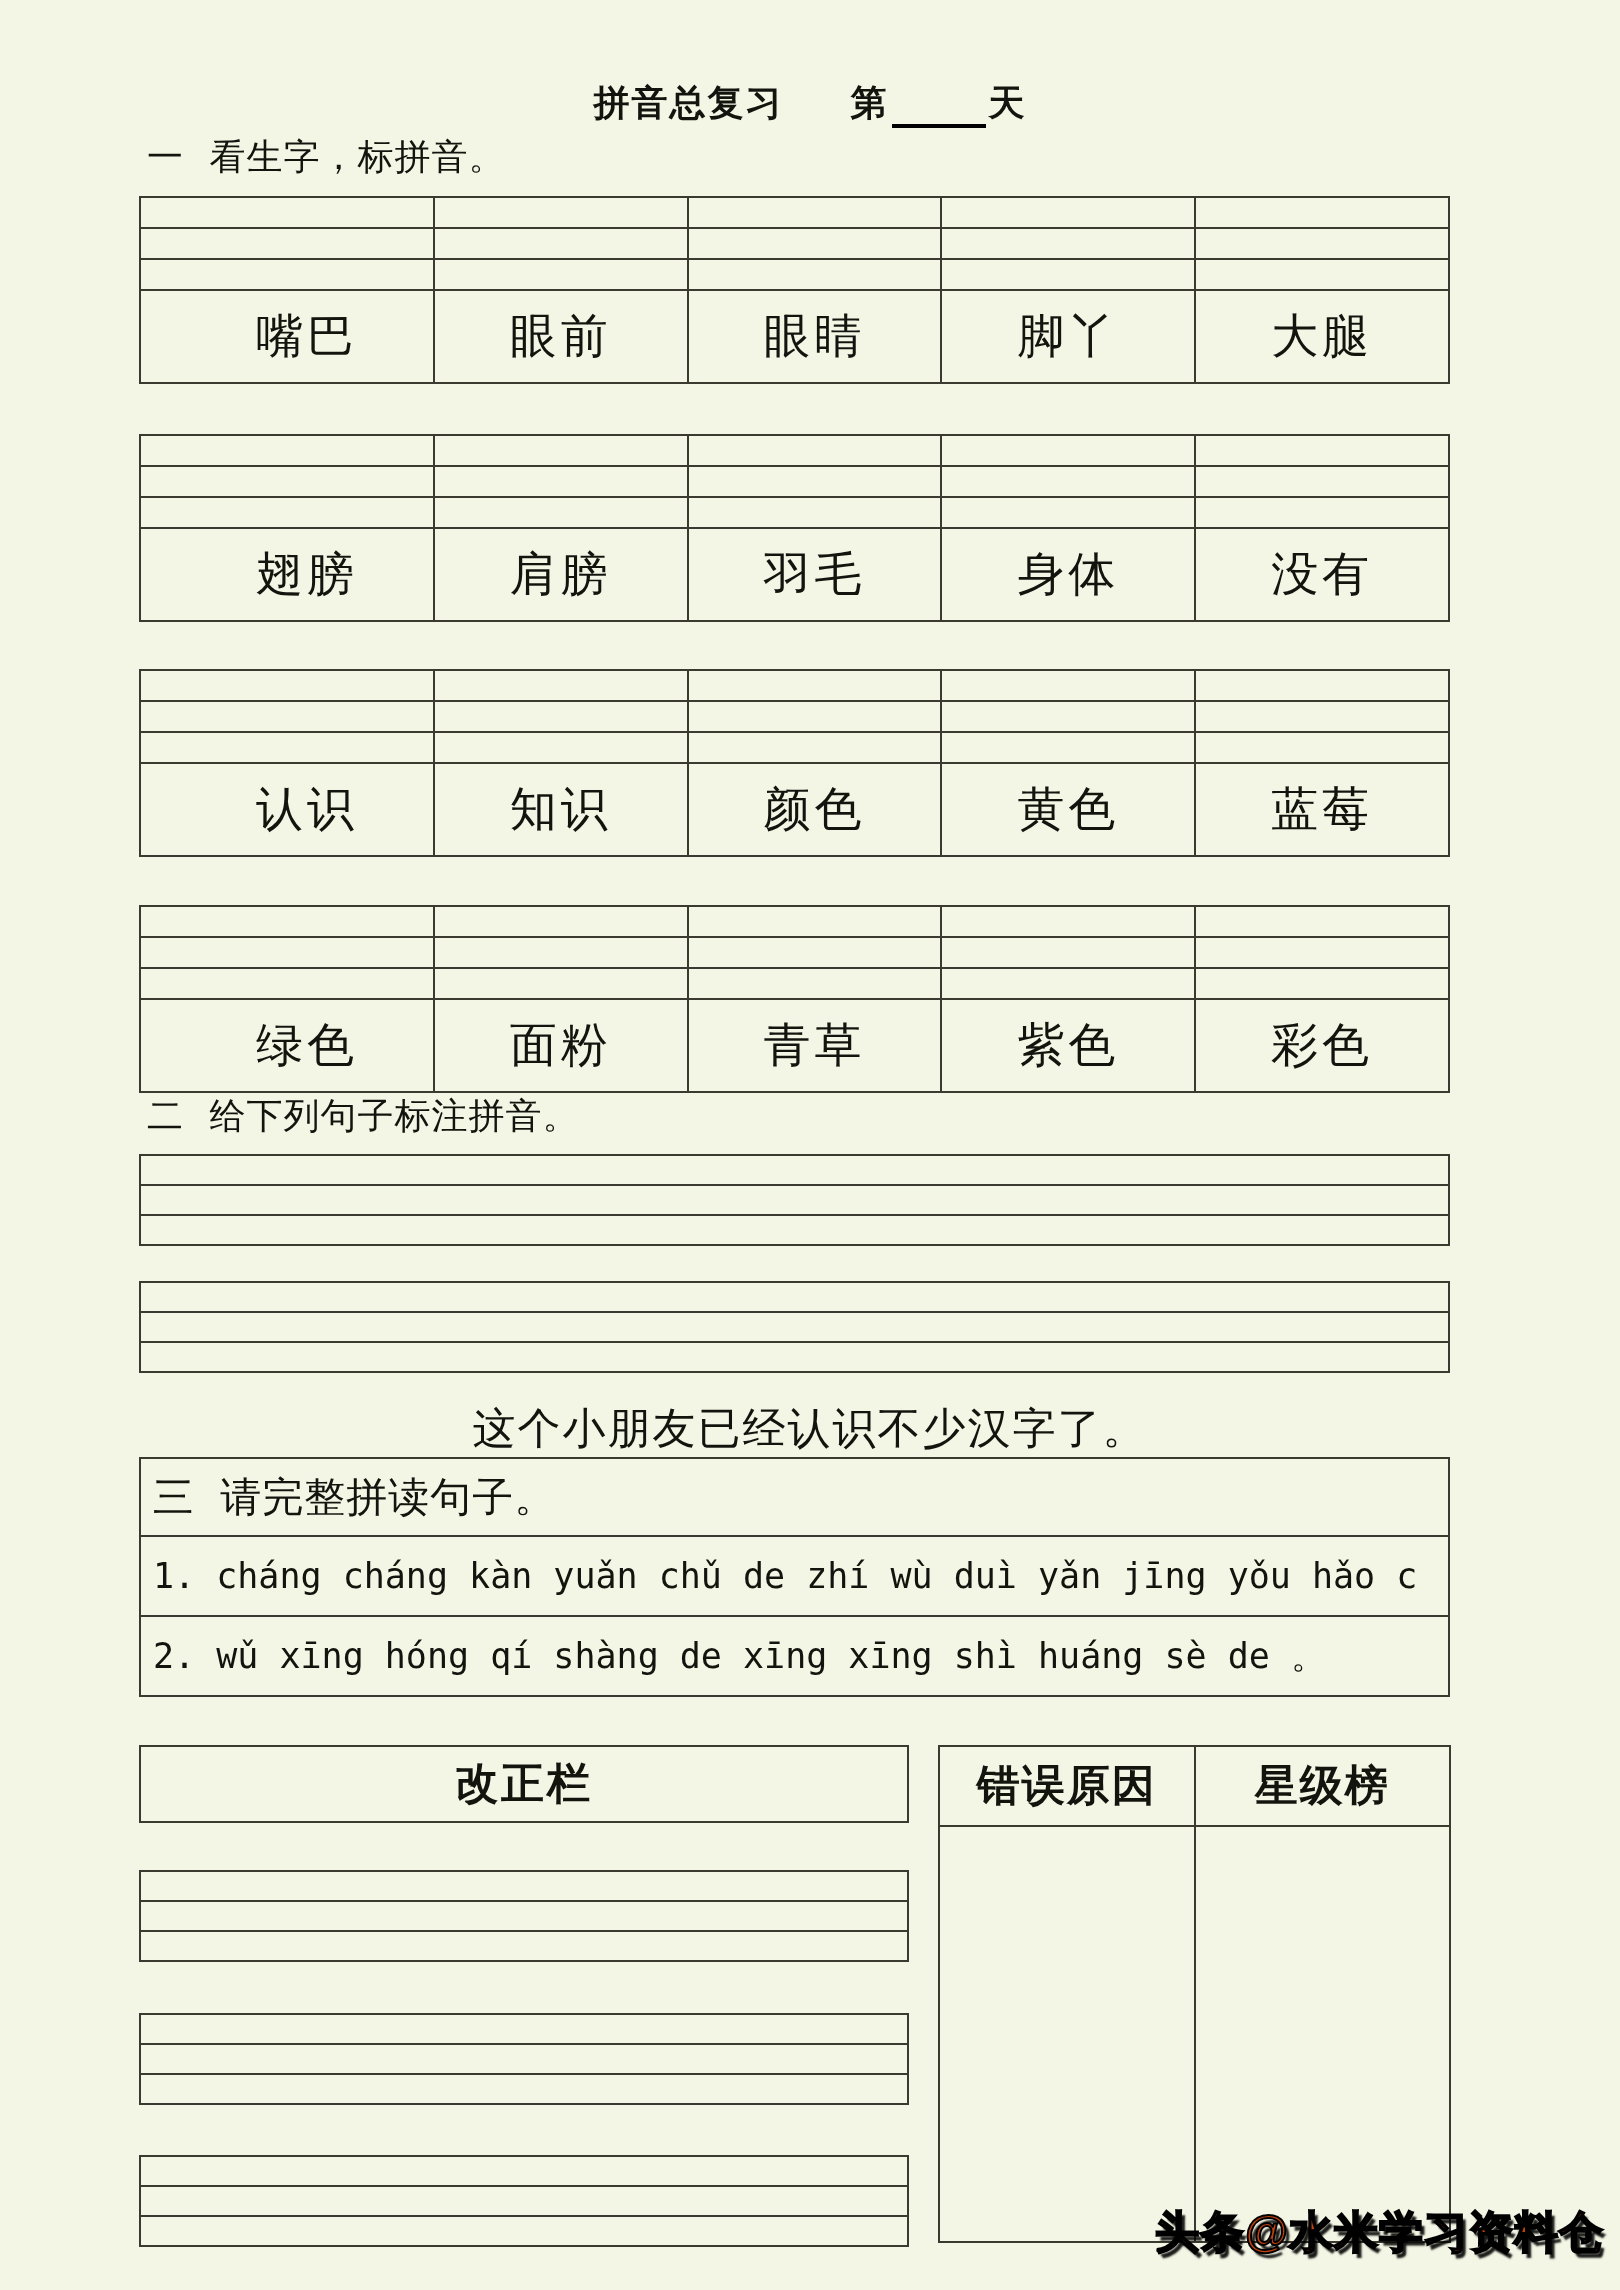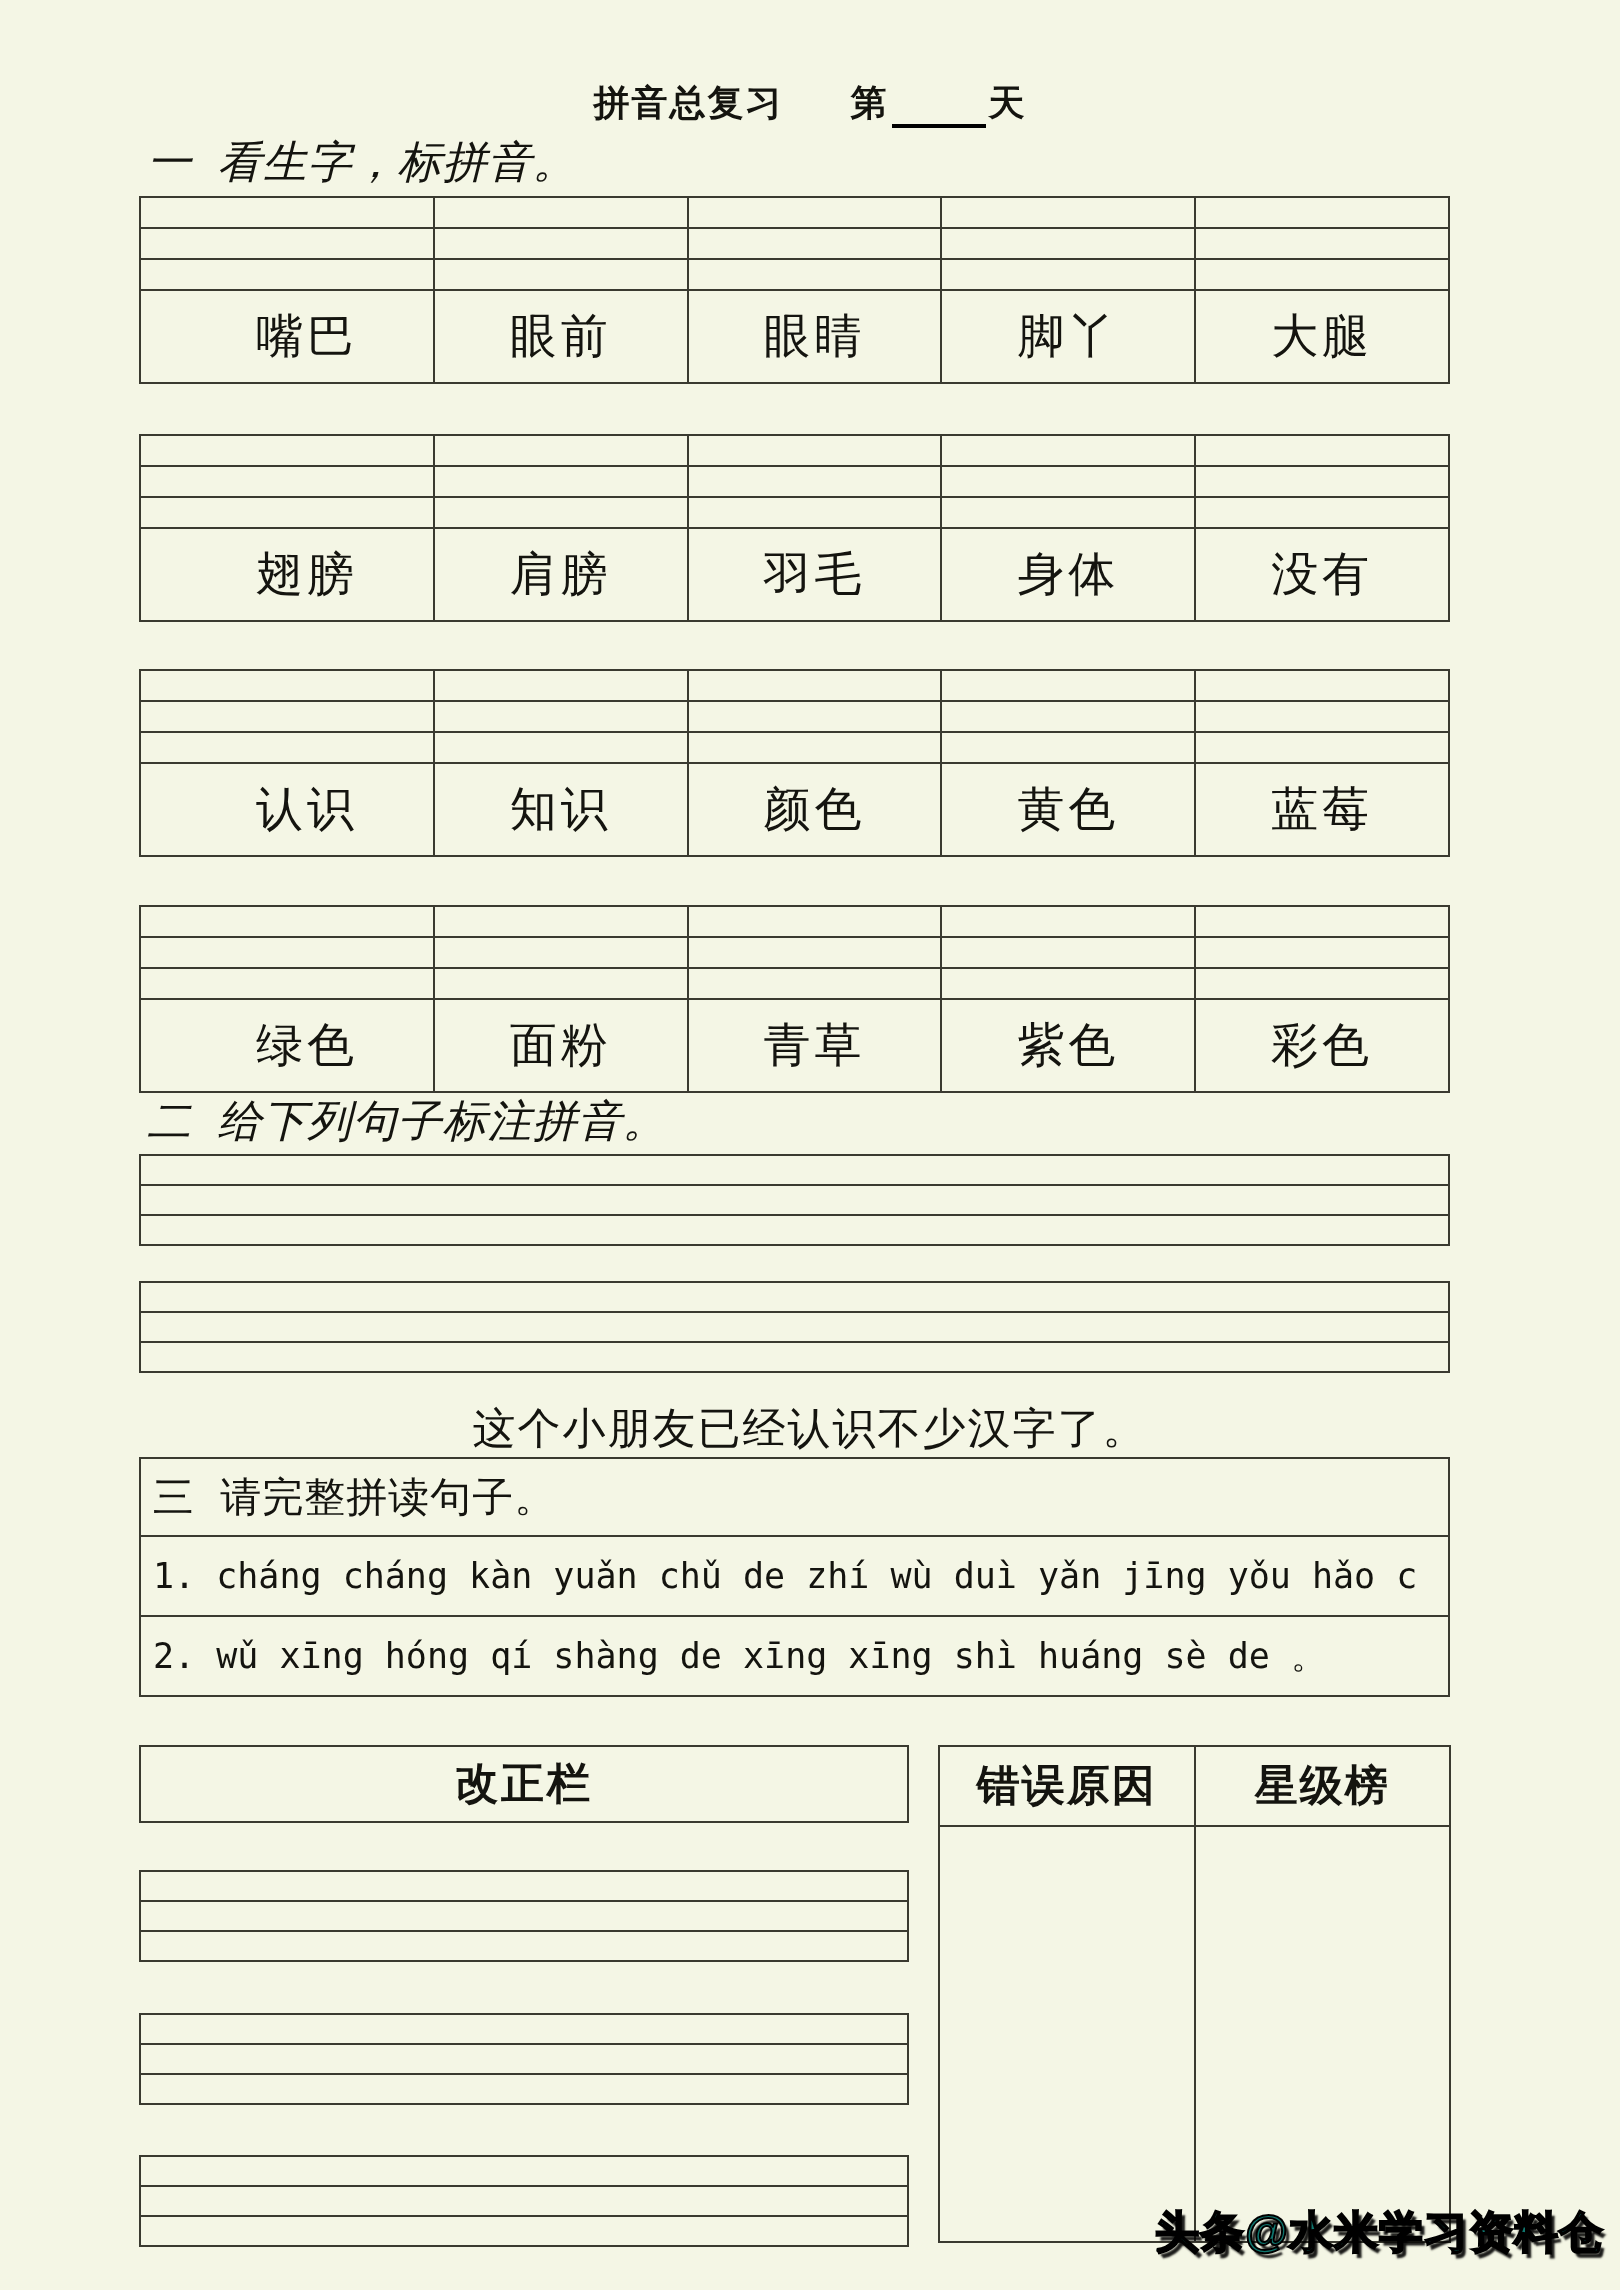--- a/index.html
+++ b/index.html
@@ -26,21 +26,21 @@
     text-align:center;font-weight:bold;font-size:36px;
     letter-spacing:2px;
   }
   .tgap{display:inline-block;width:67px;}
   .blankline{
     display:inline-block;width:94px;height:46px;
     border-bottom:4.9px solid #000;vertical-align:bottom;margin:0 2.9px;
   }
   
   .sechead{
-    position:absolute;left:147px;font-size:44px;letter-spacing:1px;font-style:italic;
+    position:absolute;left:147px;font-size:36px;letter-spacing:1px;
   }
   .numgap{display:inline-block;width:25.5px;}
   
   .wtable{
     position:absolute;left:139px;width:1311px;
     border:2.9px solid var(--line);
     box-sizing:border-box;
     background:var(--bg);
   }
   .trow{display:flex;border-top:2px solid var(--line);padding-left:40px;}
@@ -100,21 +100,21 @@
   .rcell{
     flex:1;display:flex;align-items:center;justify-content:center;
   }
   .rhead .rcell{font-size:43px;font-weight:bold;letter-spacing:2px;}
   .rcell + .rcell{border-left:2px solid var(--line);}
   
   .watermark{
     position:absolute;left:1155px;top:2203px;
     font-family:"Liberation Sans","DejaVu Sans",sans-serif;
     font-size:44px;font-weight:bold;letter-spacing:1px;
-    color:#0f766e;
+    color:#c2410c;
     -webkit-text-stroke:2px #000;
     text-shadow:3.9px 4.9px 2px rgba(0,0,0,0.9);
     white-space:nowrap;
   }
 </style>
 </head>
 <body>
 
 <div class="page">
 

